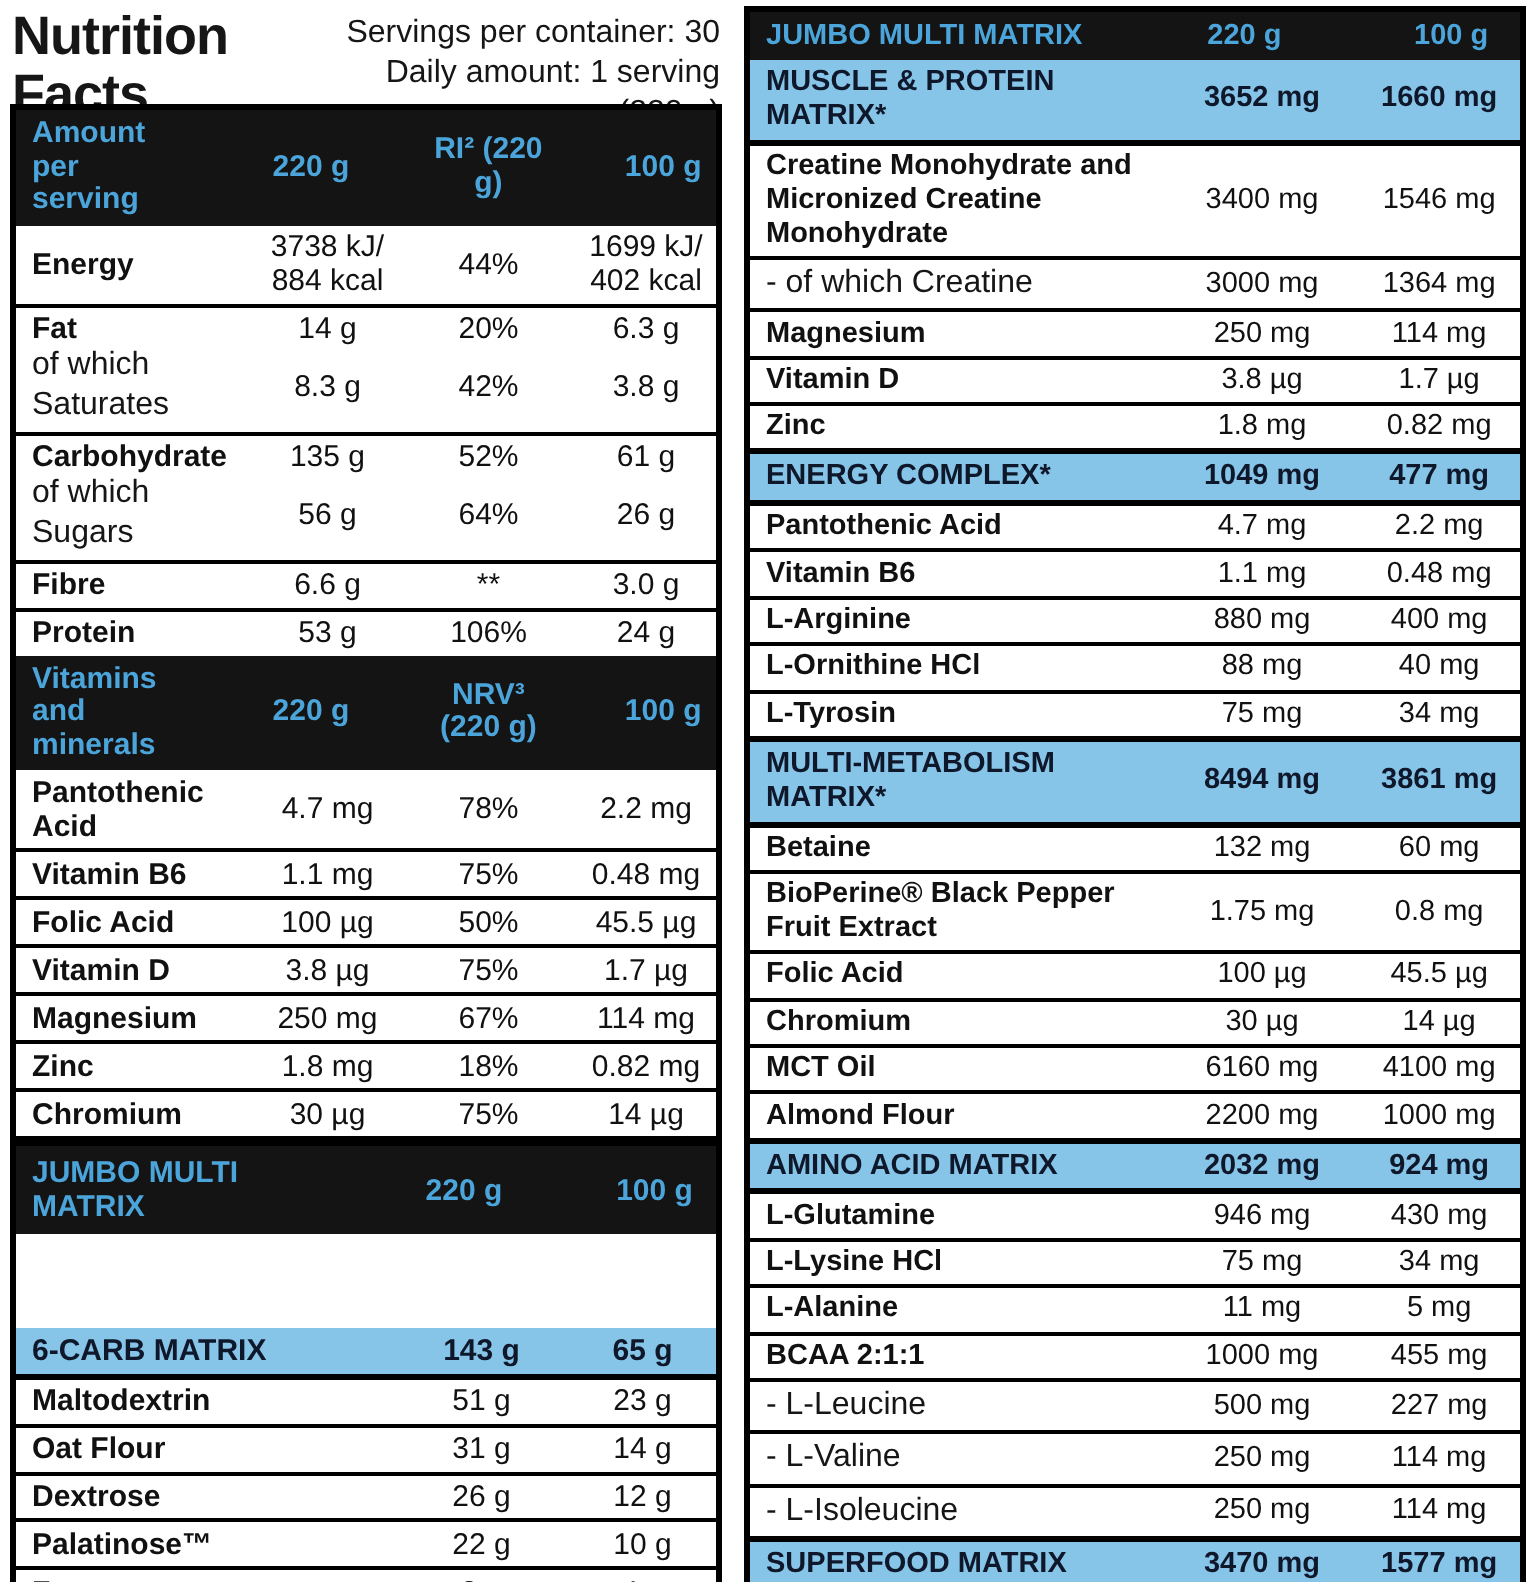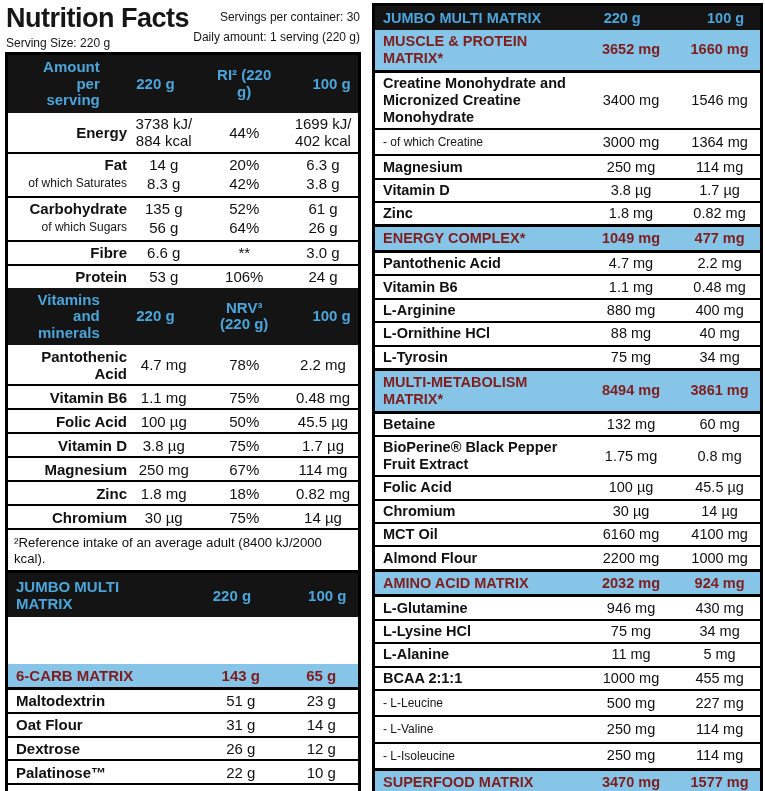--- a/index.html
+++ b/index.html
@@ -4,45 +4,45 @@
 <style>
   * { margin:0; padding:0; box-sizing:border-box; }
   html,body { width:765px; height:791px; background:#fff; overflow:hidden;
     font-family:"Liberation Sans", sans-serif; color:#111; }
   .page { position:relative; width:765px; height:791px; }
 
   
   .titleblock { position:absolute; left:6px; top:4px; width:354px;
     display:flex; justify-content:space-between; }
   .title { font-size:27px; font-weight:bold; letter-spacing:-0.5px; line-height:29px; color:#161616; }
-  .sub { font-size:12px; line-height:20px; color:#161616; }
+  .sub { font-size:16px; line-height:20px; color:#161616; }
   .tright { text-align:right; padding-top:3px; }
 
   
   .ntable { position:absolute; border:3px solid #000; background:#fff; }
   .trow { display:flex; align-items:center; border-top:2px solid #000; }
   .trow:first-child { border-top:none; }
   .trow.header { background:#141414; color:#4ba5da; font-weight:bold; border-top:none;gap:28px; }
-  .trow.band { background:#86c5e8; color:#7f1d1d; font-weight:bold;
+  .trow.band { background:#86c5e8; color:#0f172a; font-weight:bold;
     border-top:3px solid #000; border-bottom:3px solid #000; }
   .trow.after-band, .trow.after-header { border-top:none; }
   .lines { display:block; width:100%; }
   .line { display:flex; align-items:center; width:100%; }
   .cell { white-space:pre-line; }
   .cell.c0 { padding-left:8px; font-weight:bold; text-align:left; }
   .trow.row .cell { font-weight:normal; }
   .trow.row .cell.c0 { font-weight:bold; }
   .trow.row .cell.c0.sub { font-weight:normal; }
   .trow.band .cell, .trow.header .cell { font-weight:bold; }
 
   
   .main { left:5px; top:52px; width:356px; font-size:15px; }
   .main .trow { padding:2.5px 0; line-height:17px; }
   .main .trow.header { padding:4px 0; line-height:16.5px; }
-  .main .cols-c0 { width:34%;text-align:right; }
+  .main .cols-c0 { width:34%; }
   .main .cols-c1 { width:21%; text-align:center; }
   .main .cols-c2 { width:25%; text-align:center; }
   .main .cols-c3 { width:20%; text-align:center; }
   .main .trow.note { display:block; font-size:13.2px; font-weight:normal;
     line-height:16px; padding:5px 6px 6px 6px; white-space:pre-line; }
 
   
   .cols3 .cols-c0 { width:54%; }
   .cols3 .cols-c1 { width:25%; text-align:center; }
   .cols3 .cols-c2 { width:21%; text-align:center; }

